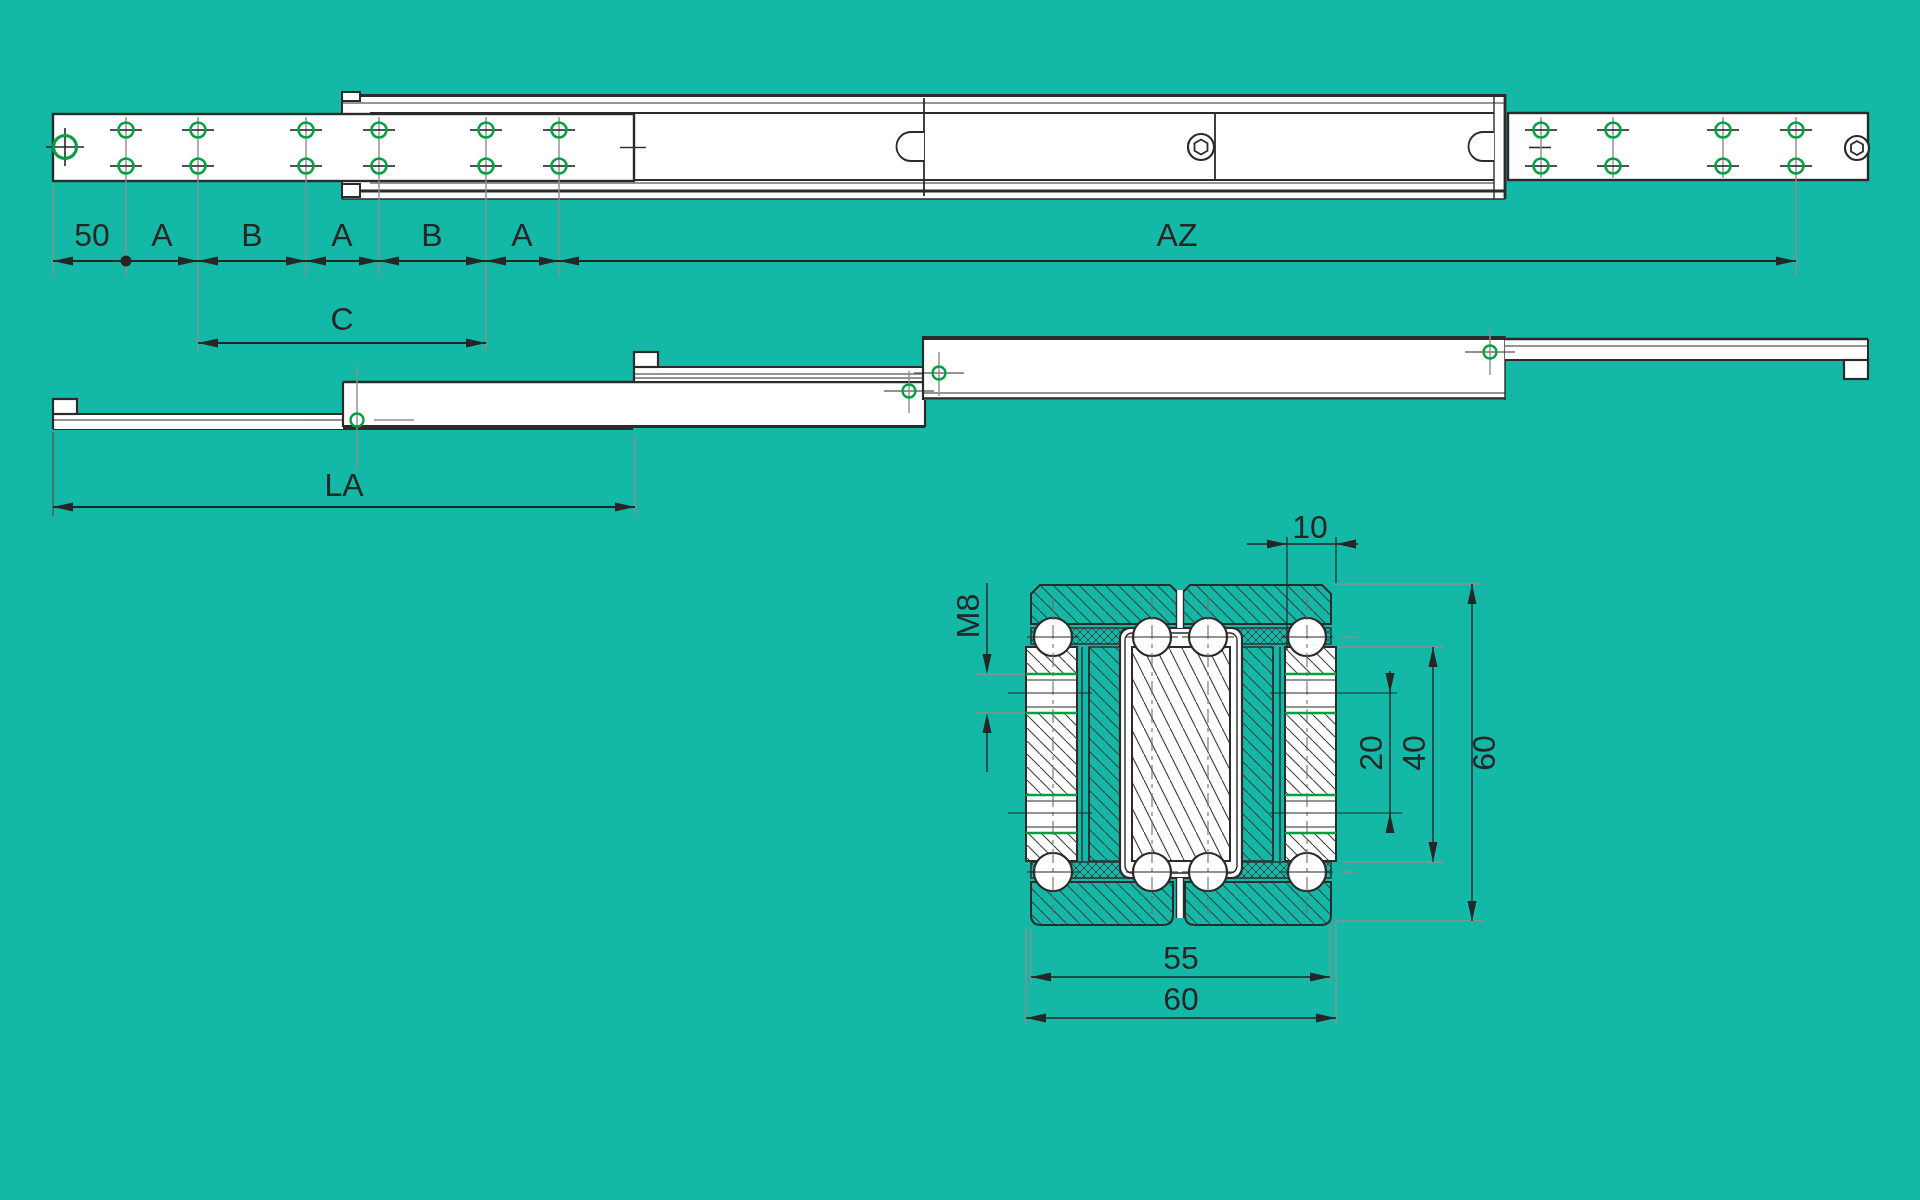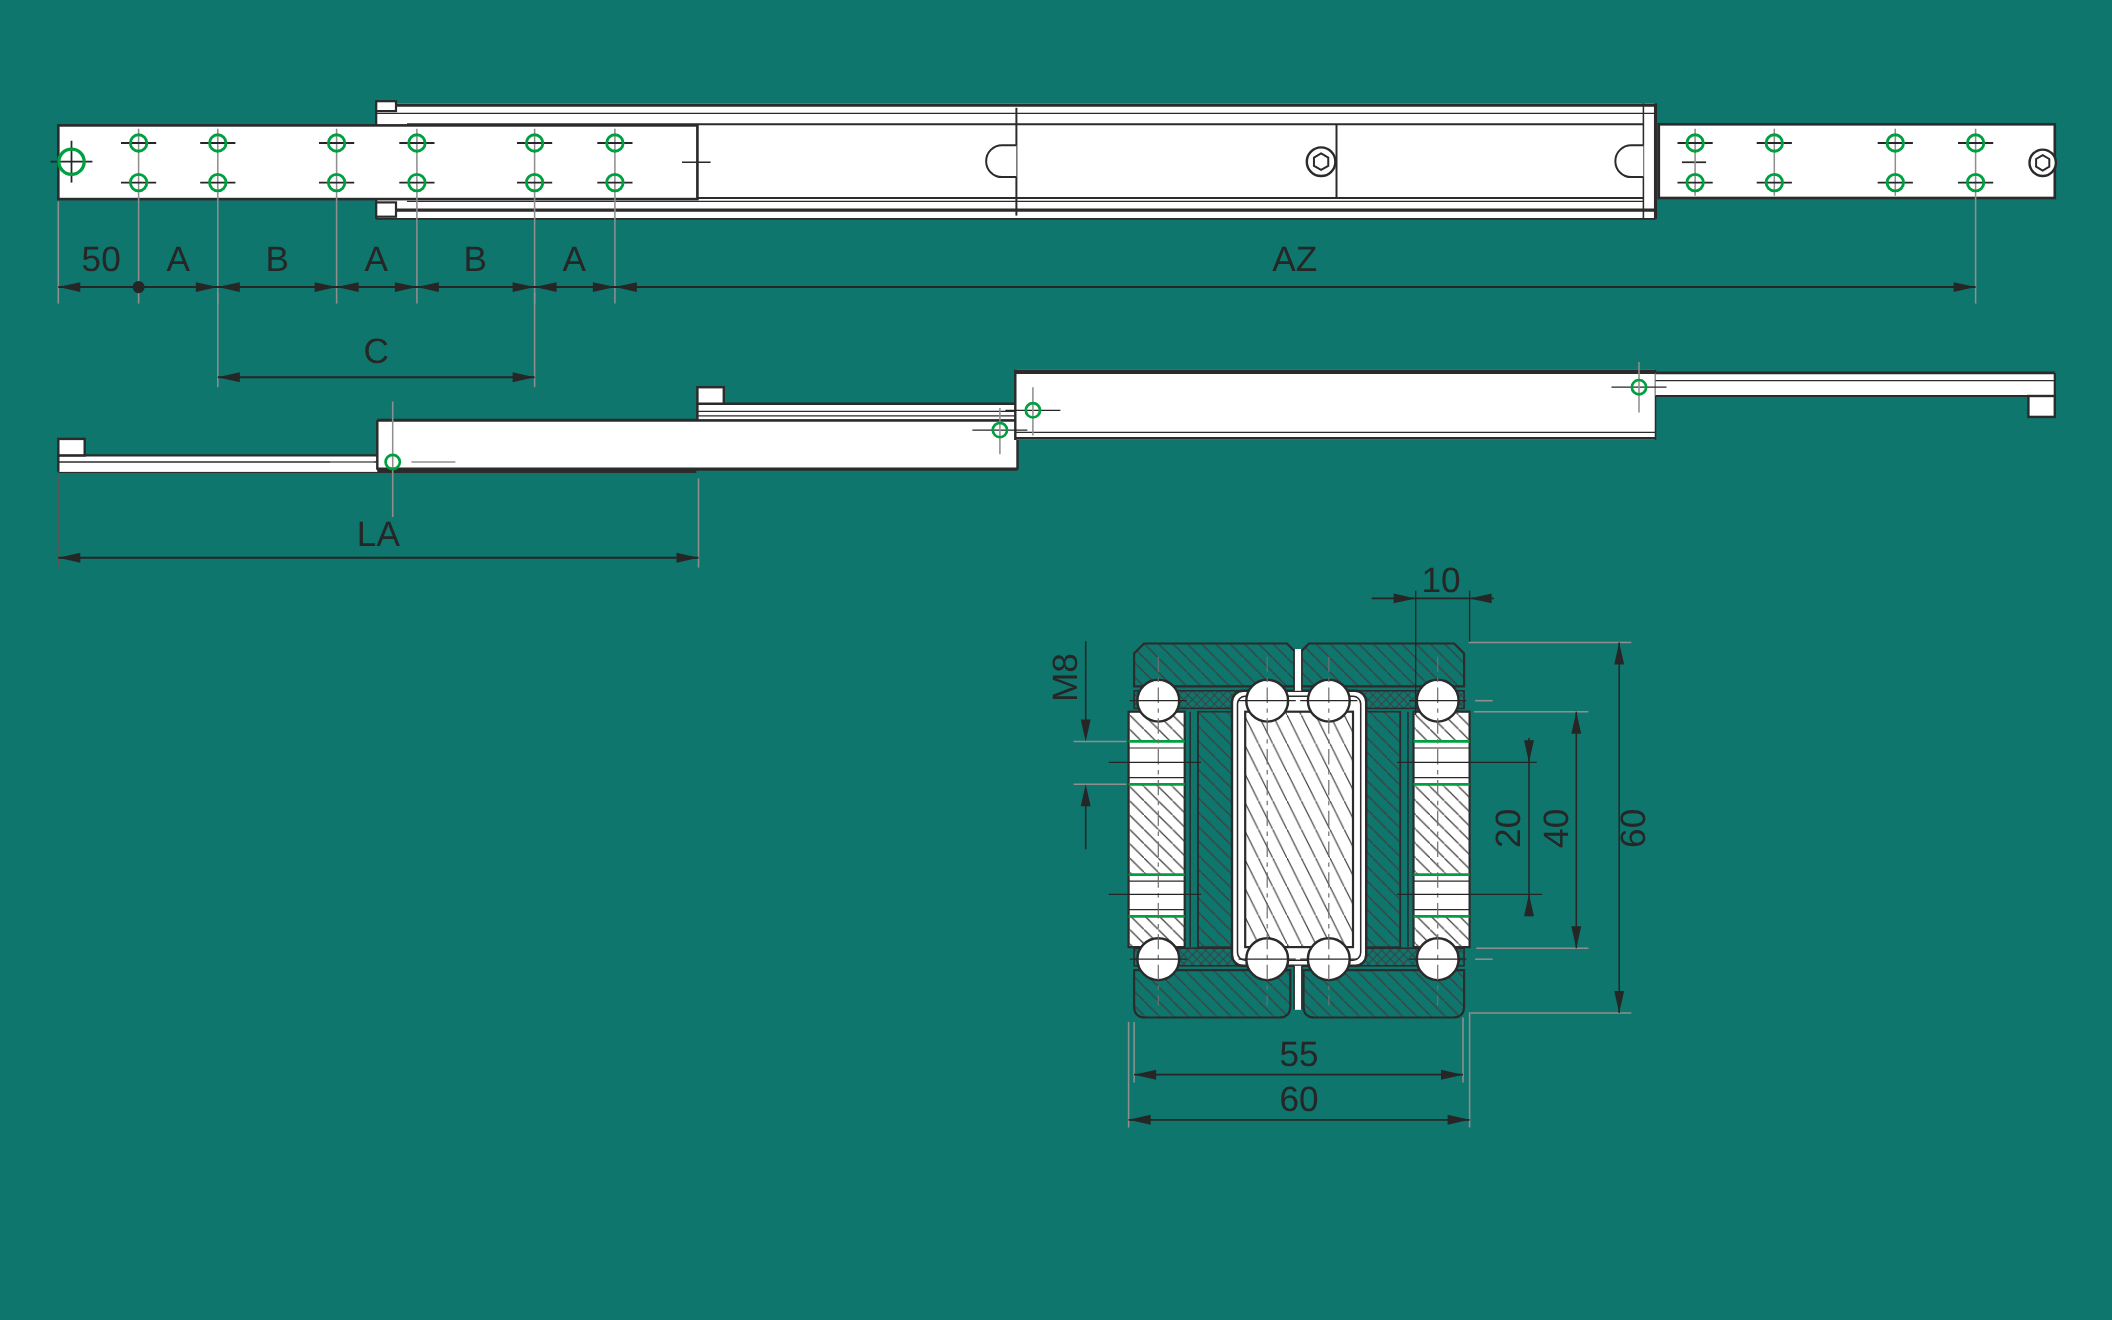--- a/index.html
+++ b/index.html
@@ -1,16 +1,16 @@
 <!DOCTYPE html>
 <html><head>
 <meta charset="utf-8">
 <style>
   html,body{margin:0;padding:0;background:#ffffff;width:1920px;height:1200px;overflow:hidden;}
-  .drawing-stage{width:1920px;height:1200px;position:relative;background:#0f766e;}
+  .drawing-stage{width:1920px;height:1200px;position:relative;background:#14b8a6;}
   svg{display:block;}
   text{font-family:"Liberation Sans","DejaVu Sans",sans-serif;font-size:32px;fill:#262626;}
 </style>
 </head>
 <body>
 
 <div class="drawing-stage">
 <svg width="1920" height="1200" viewBox="0 0 1920 1200">
   <defs>
     <pattern id="h45" width="13" height="13" patternUnits="userSpaceOnUse">

